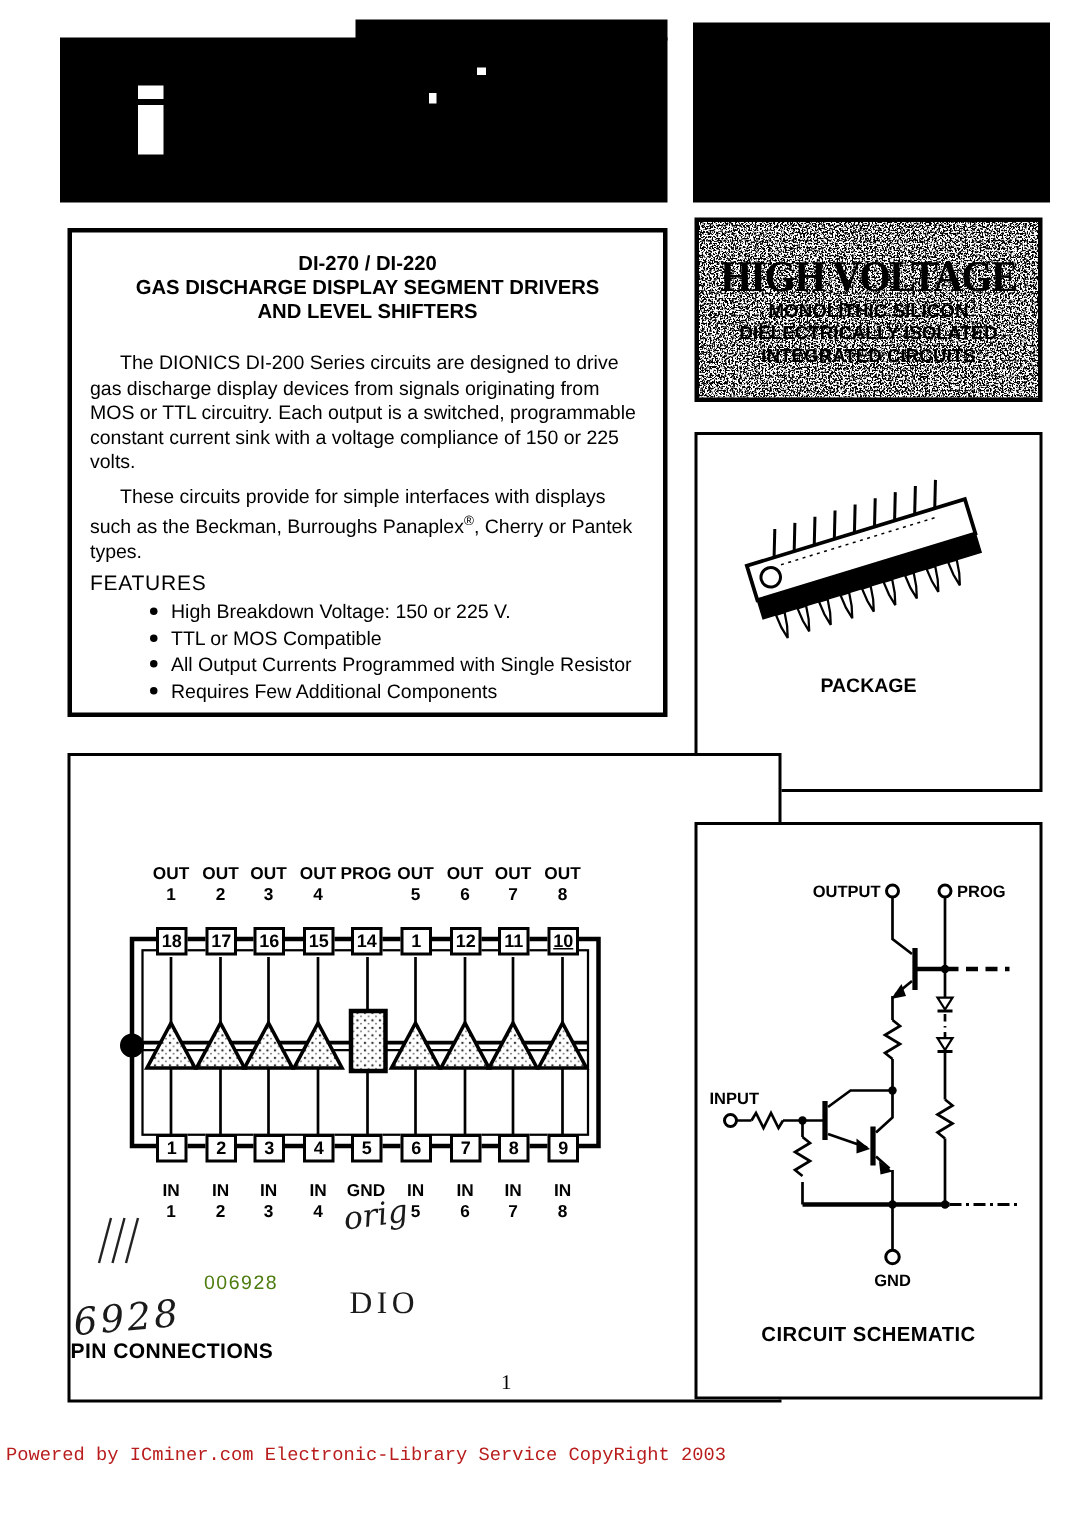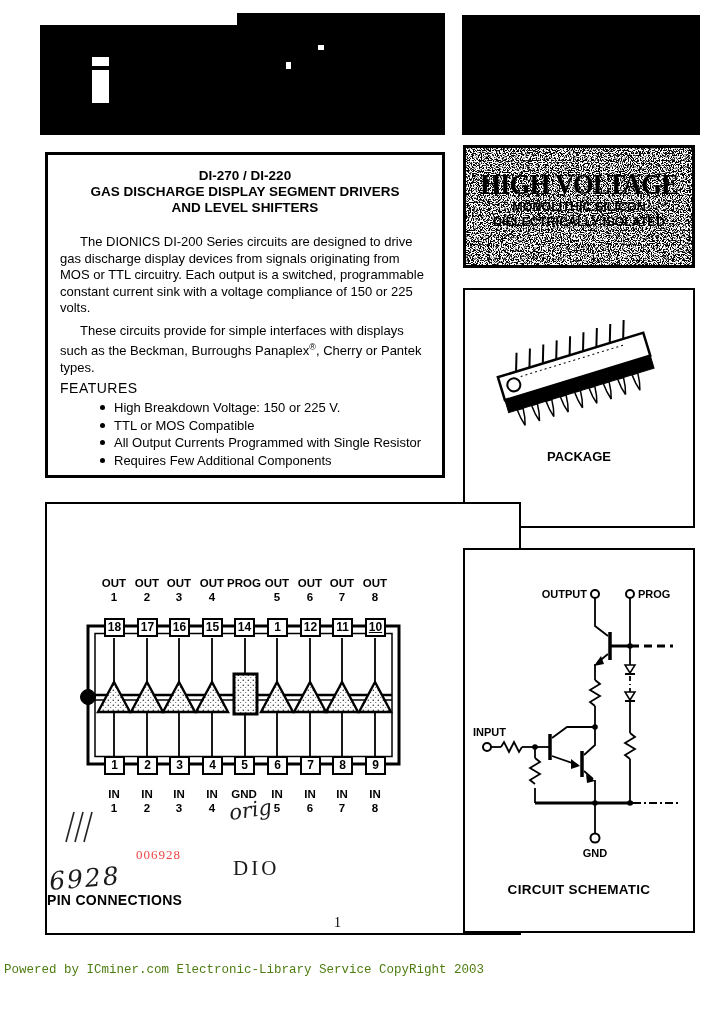--- a/index.html
+++ b/index.html
@@ -32,32 +32,32 @@
   .pkg-caption{position:absolute;top:158px;left:0;width:100%;text-align:center;
       font-weight:700;font-size:13px;line-height:17px;}
   
   .pinbox{left:45px;top:502px;width:476px;height:433px;border-width:2.5px;padding-left:36px;}
   .pinsvg{position:absolute;left:0;top:0;z-index:1;}
   .plabel{position:absolute;width:44px;text-align:center;font-weight:700;font-size:11.5px;line-height:14px;z-index:2;}
   .plabel span{display:block;}
   .pchip{position:absolute;width:17px;height:15px;background:#fff;border:2px solid #000;
       font:700 12px/15px "Liberation Sans",sans-serif;text-align:center;z-index:2;}
   .hw{position:absolute;font-family:"DejaVu Serif",serif;font-style:italic;color:#1a1a1a;z-index:3;}
-  .stamp{position:absolute;font-family:Liberation Serif, serif;font-size:13px;letter-spacing:1px;color:#ef4444;z-index:3;}
+  .stamp{position:absolute;font-family:Liberation Sans, sans-serif;font-size:13px;letter-spacing:1px;color:#4d7c0f;z-index:3;}
   .pin-caption{position:absolute;left:0;top:388px;width:100%;
       font-weight:700;font-size:14px;letter-spacing:0.3px;z-index:3;}
   .pagenum{position:absolute;left:334px;top:915px;font-family:"Liberation Serif",serif;font-size:14px;}
   
   .schbox{left:463px;top:548px;width:232px;height:385px;border-width:2.5px;}
   .sch-caption{position:absolute;top:332px;left:0;width:100%;text-align:center;
       font-weight:700;font-size:13.5px;letter-spacing:0.3px;}
   .schsvg text{font-family:"Liberation Sans",sans-serif;font-size:11px;font-weight:700;fill:#000;}
   
   .footer{position:absolute;left:4px;top:963px;width:712px;font-family:"Liberation Mono",monospace;
-      font-size:12.5px;color:#4d7c0f;letter-spacing:0px;white-space:nowrap;}
+      font-size:12.5px;color:#b91c1c;letter-spacing:0px;white-space:nowrap;}
 </style>
 </head>
 <body>
 
 <div class="page">
 
   <div class="abs black" style="left:40px;top:25px;width:405px;height:110px;">
     <div class="abs" style="left:52px;top:32px;width:17px;height:9px;background:#fff;"></div>
     <div class="abs" style="left:52px;top:45px;width:17px;height:33px;background:#fff;"></div>
     <div class="abs" style="left:246px;top:37px;width:5px;height:7px;background:#fff;"></div>
@@ -88,20 +88,21 @@
       <filter id="nz">
           <feTurbulence type="fractalNoise" baseFrequency="0.9" numOctaves="2" seed="7"></feTurbulence>
         <feColorMatrix type="matrix" values="0 0 0 0 0  0 0 0 0 0  0 0 0 0 0  0 0 0 9 -4.2"></feColorMatrix>
         </filter>
       <rect width="226" height="117" filter="url(#nz)"></rect>
     </svg>
     <div class="hv-inner">
       <div class="hv-title">HIGH VOLTAGE</div>
       <div class="hv-line">MONOLITHIC SILICON</div>
       <div class="hv-line">DIELECTRICALLY ISOLATED</div>
+      <div class="hv-line">INTEGRATED CIRCUITS</div>
     </div>
   </div>
 
   <div class="frame pkgbox">
     <svg width="227" height="155" viewBox="0 0 227 155" style="position:absolute;left:0;top:6px;">
       <g transform="rotate(-17 112 80)" stroke="#000" fill="none">
         <g stroke-width="2">
           <line x1="55" y1="58" x2="61" y2="40"></line>
             <line x1="69" y1="58" x2="75" y2="40"></line>
           <line x1="83" y1="58" x2="89" y2="40"></line>

